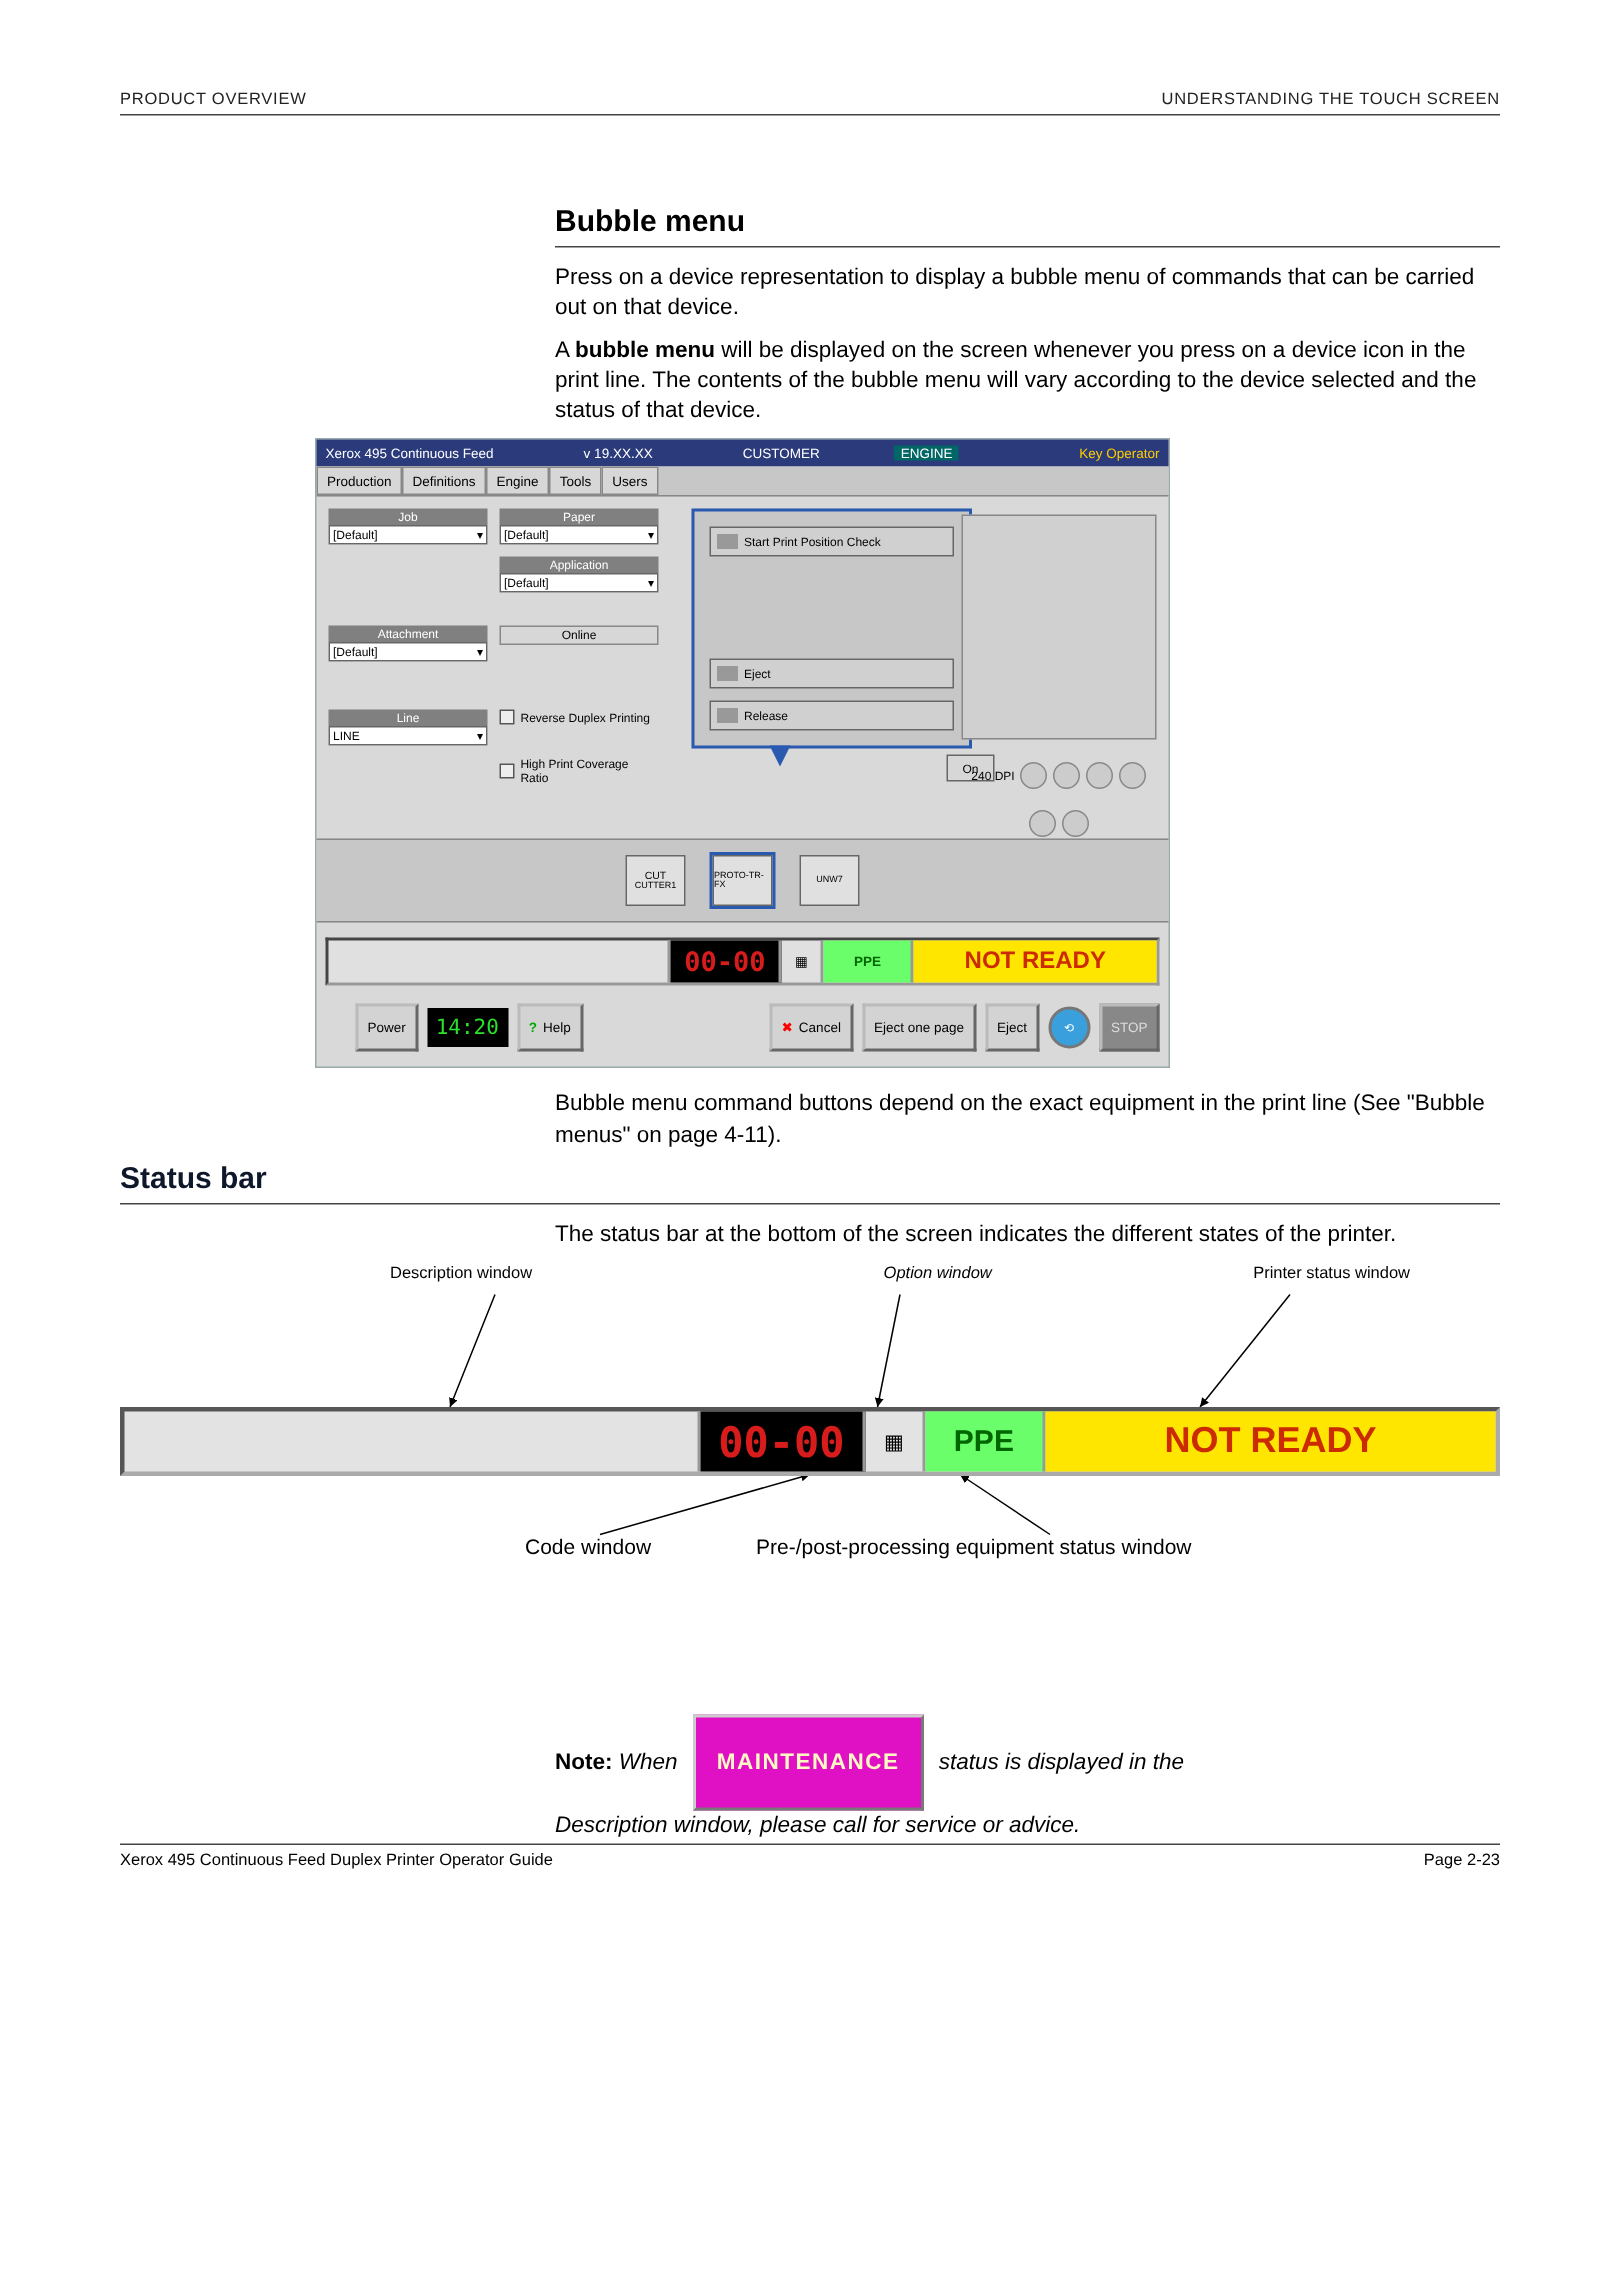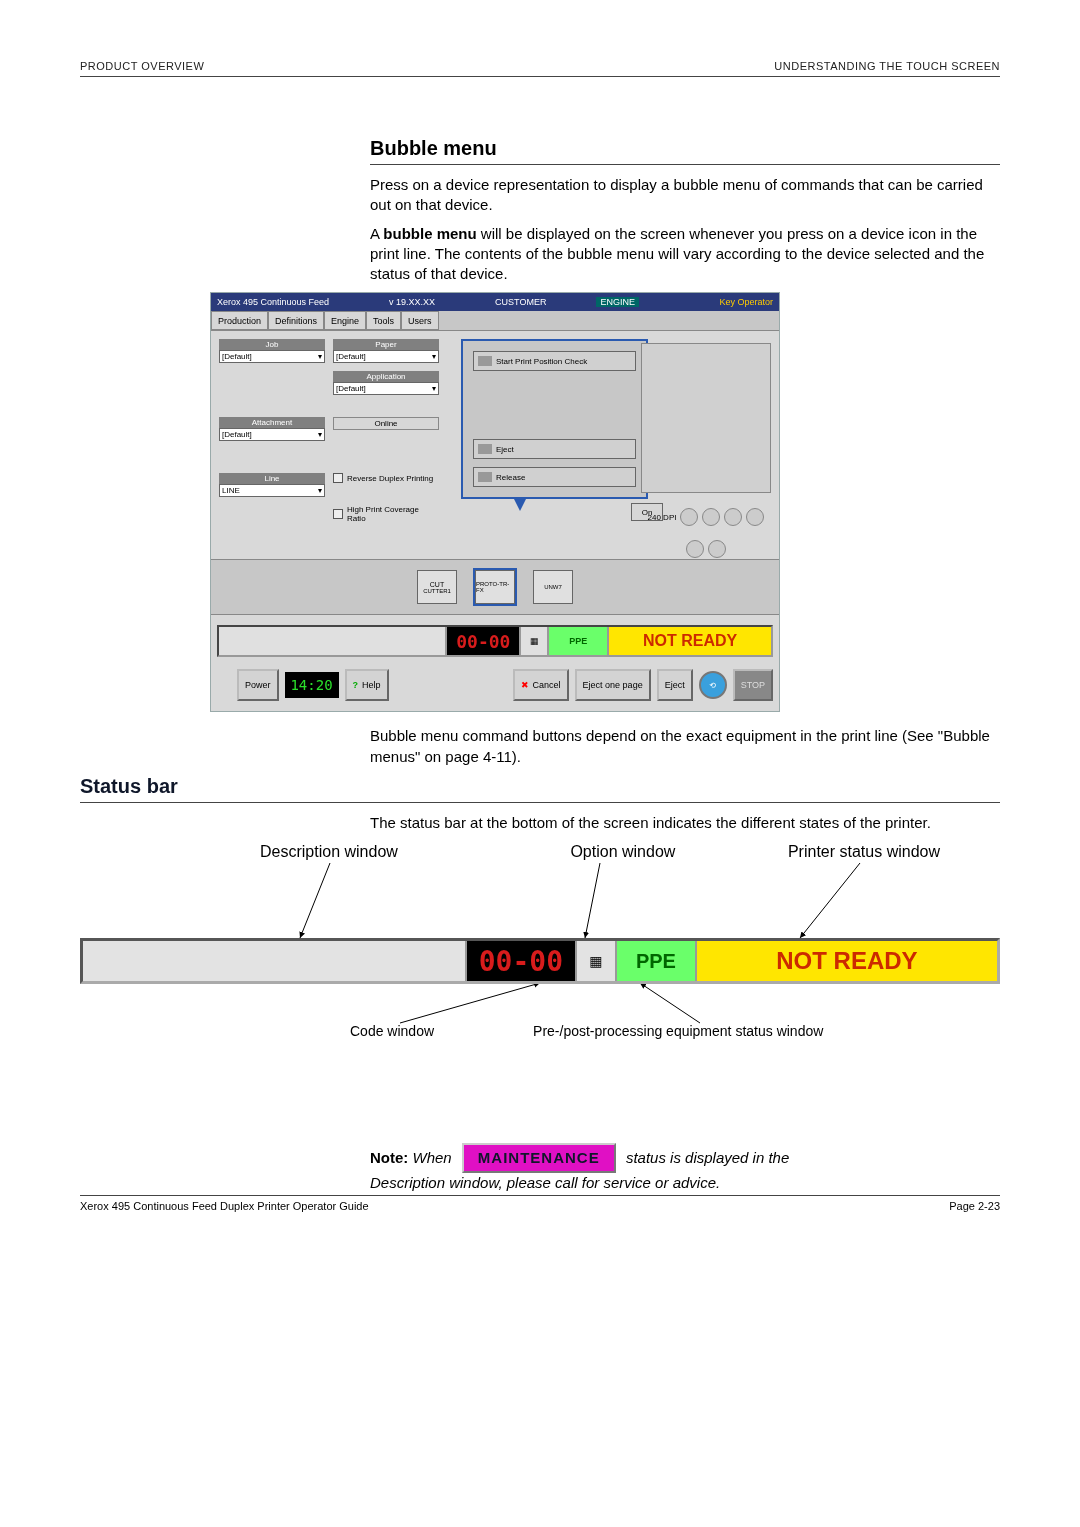--- a/index.html
+++ b/index.html
@@ -55,36 +55,36 @@
   .st-code { width:74px; background:#000; color:#d81c1c; font-family:monospace; font-size:18px; font-weight:bold; display:flex; align-items:center; justify-content:center; border-right:2px solid #999; }
   .st-opt { width:28px; display:flex; align-items:center; justify-content:center; border-right:2px solid #999; }
   .st-ppe { width:60px; background:#6aff6a; color:#006600; font-weight:bold; display:flex; align-items:center; justify-content:center; border-right:2px solid #999; }
   .st-ready { flex:1; background:#ffe600; color:#cc2a00; font-weight:bold; font-size:16px; display:flex; align-items:center; justify-content:center; }
   .shot1-bot { position:absolute; bottom:6px; left:6px; right:6px; height:40px; display:flex; gap:6px; align-items:center;margin-left:20px; }
   .bot-btn { border:2px outset #bbb; background:#d3d3d3; height:32px; display:flex; align-items:center; justify-content:center; font-size:9px; gap:4px; padding:0 6px; }
   .clock { width:54px; height:26px; background:#000; color:#2be02b; font-family:monospace; font-size:14px; display:flex; align-items:center; justify-content:center; }
   .stopc { width:28px; height:28px; border-radius:50%; background:#3aa0dd; border:2px solid #777; display:flex; align-items:center; justify-content:center; }
   
   .sbfig { position:relative; width:100%; height:270px; margin-top:10px; }
-  .sb-labels-top { position:absolute; top:0; left:0; right:0; display:flex; justify-content:space-between; font-size:16px; }
+  .sb-labels-top { position:absolute; top:0; left:0; right:0; display:flex; justify-content:space-between; font-size:11px; }
   .sb-labels-top span:nth-child(1){ margin-left:180px; }
-  .sb-labels-top span:nth-child(2){ margin-left:60px; }
+  .sb-labels-top span:nth-child(2){ margin-left:60px;font-style:italic; }
   .sb-labels-top span:nth-child(3){ margin-right:60px; }
   .sb-bar { position:absolute; top:95px; left:0; right:0; height:46px; display:flex; border:3px inset #aaa; background:#e3e3e3; }
   .sb-bar .st-desc { flex:1.4; }
   .sb-bar .st-code { width:110px; font-size:28px; }
   .sb-bar .st-opt  { width:40px; }
   .sb-bar .st-ppe  { width:80px; font-size:20px; }
   .sb-bar .st-ready{ flex:1.1; font-size:24px; }
-  .sb-labels-bot { position:absolute; top:180px; left:0; right:0; display:flex; font-size:14px;gap:29px; }
+  .sb-labels-bot { position:absolute; top:180px; left:0; right:0; display:flex; font-size:14px; }
   .sb-labels-bot span:first-child { margin-left:270px; }
   .sb-labels-bot span:last-child  { margin-left:70px; }
   svg.arrows { position:absolute; top:0; left:0; width:100%; height:270px; pointer-events:none; }
   .note { margin-left:290px; margin-top:30px; font-size:15px; }
-  .maint { display:inline-block; background:#e010c4; color:#0f172a; font-weight:bold; padding:3px 14px; border:2px outset #ccc; margin:0 6px; letter-spacing:1px; }
+  .maint { display:inline-block; background:#e010c4; color:#fef9c3; font-weight:bold; padding:20px 14px; border:2px outset #ccc; margin:0 6px; letter-spacing:1px; }
   .note em { font-style:italic; }
   .ftr { position:absolute; bottom:30px; left:80px; right:80px; border-top:1px solid #444; padding-top:4px; display:flex; justify-content:space-between; font-size:11px; }
 </style>
 </head>
 <body>
 
 <div class="hdr-row">
   <span>PRODUCT OVERVIEW</span>
   <span>UNDERSTANDING THE TOUCH SCREEN</span>
 </div>

